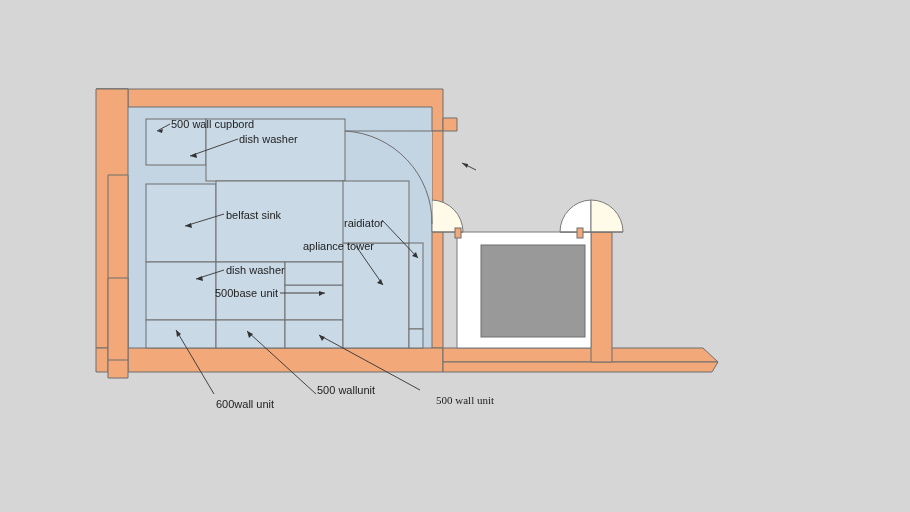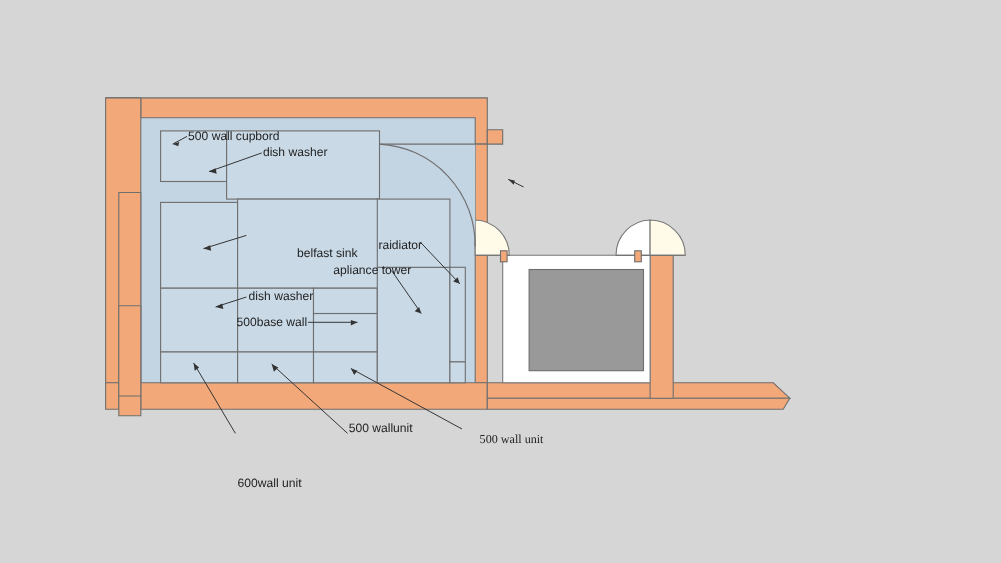--- a/index.html
+++ b/index.html
@@ -150,22 +150,22 @@
       <path d="M420,390 L319,335"></path>
       <polygon points="319,335 325,337 322,341" fill="#333333" stroke="none"></polygon>
 
       <path d="M476,170 L462,163"></path>
       <polygon points="462,163 468,164 467,168" fill="#333333" stroke="none"></polygon>
     </g>
   </svg>
 
   <div class="lbl" style="left:171px; top:118px;">500 wall cupbord</div>
   <div class="lbl" style="left:239px; top:133px;">dish washer</div>
-  <div class="lbl" style="left:226px; top:225px;margin-left:44px;">belfast sink</div>
+  <div class="lbl" style="left:226px; top:209px;">belfast sink</div>
   <div class="lbl" style="left:344px; top:217px;">raidiator</div>
   <div class="lbl" style="left:303px; top:240px;text-align:right;">apliance tower</div>
   <div class="lbl" style="left:226px; top:264px;">dish washer</div>
-  <div class="lbl" style="left:215px; top:287px;">500base wall</div>
-  <div class="lbl" style="left:216px; top:398px;margin-top:36px;">600wall unit</div>
+  <div class="lbl" style="left:215px; top:287px;">500base unit</div>
+  <div class="lbl" style="left:216px; top:398px;">600wall unit</div>
   <div class="lbl" style="left:317px; top:384px;">500 wallunit</div>
   <div class="lbl" style="left:436px; top:394px;font-family:Liberation Serif, serif;">500 wall unit</div>
 
 </div>
 
 </body></html>

